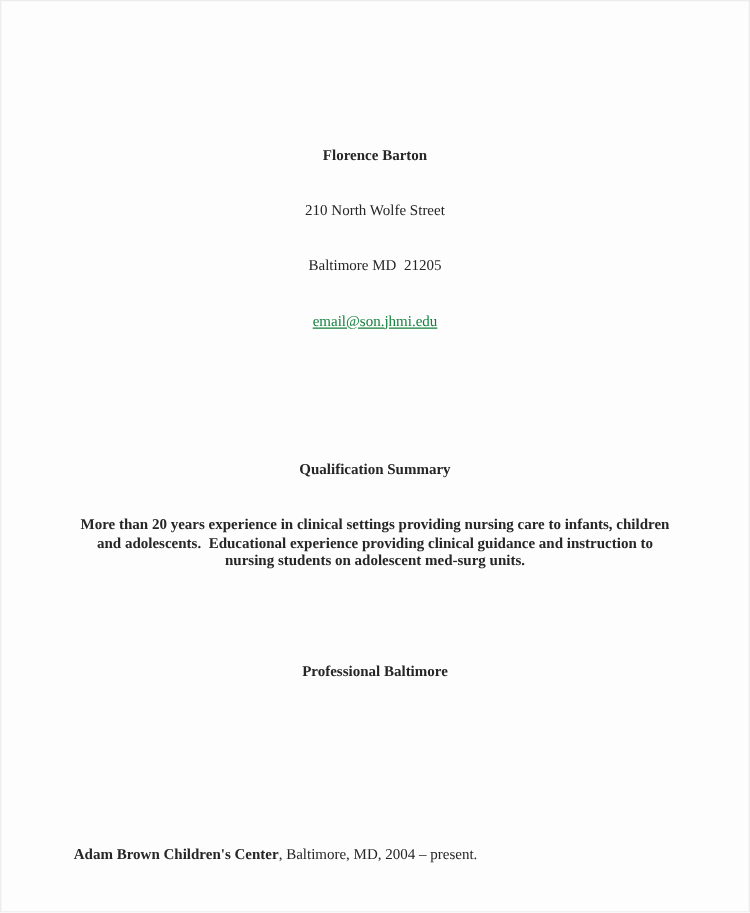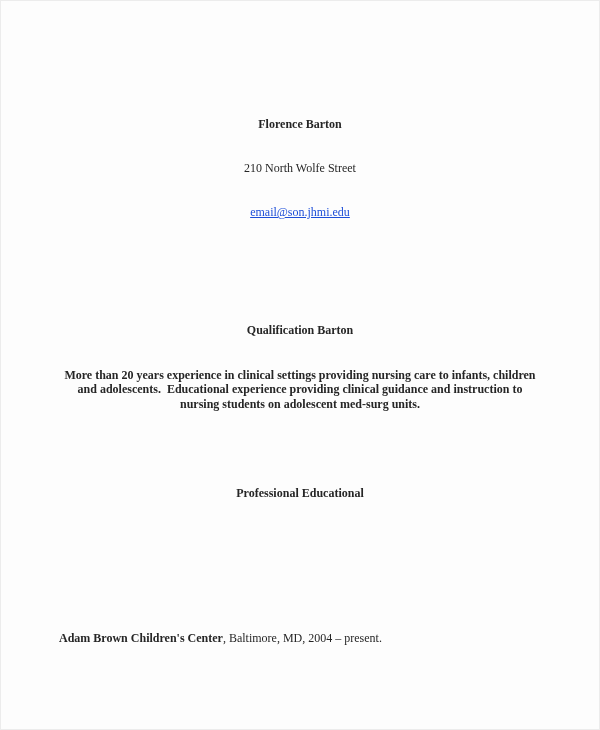--- a/index.html
+++ b/index.html
@@ -17,39 +17,40 @@
     line-height: 1.23;
     color: #262626;
     white-space: pre-wrap;
   }
   .page p, .page h1, .page h2 { margin: 0; padding: 0; font-size: 12px; }
   .center { text-align: center; }
   .bold { font-weight: bold; }
   .section-title { font-weight: bold; text-align: center; margin-top: 13px; }
   .qual-text { text-align: center; font-weight: bold; }
   .job { margin-top: 13px; }
-  a.email-link { color: #1d4ed8; text-decoration: underline; }
+  a.email-link { color: #15803d; text-decoration: underline; }
 </style>
 </head>
 <body>
 
 <div class="page">
 
   <header class="center">
     <p class="bold">Florence Barton</p>
     <p>210 North Wolfe Street</p>
+    <p>Baltimore MD  21205</p>
     <p><a href="#" class="email-link">email@son.jhmi.edu</a></p>
   </header>
 
   <section>
-    <h2 class="section-title">Qualification Barton</h2>
+    <h2 class="section-title">Qualification Summary</h2>
     <p class="qual-text">More than 20 years experience in clinical settings providing nursing care to infants, children and adolescents.  Educational experience providing clinical guidance and instruction to nursing students on adolescent med-surg units.</p>
   </section>
 
-  <h2 class="section-title">Professional Educational</h2>
+  <h2 class="section-title">Professional Baltimore</h2>
 
   <section>
 
     <article class="job">
       <p><span class="bold">Adam Brown Children's Center</span><span>, Baltimore, MD, 2004 – present.</span></p>
       
       
     </article>
 
     

